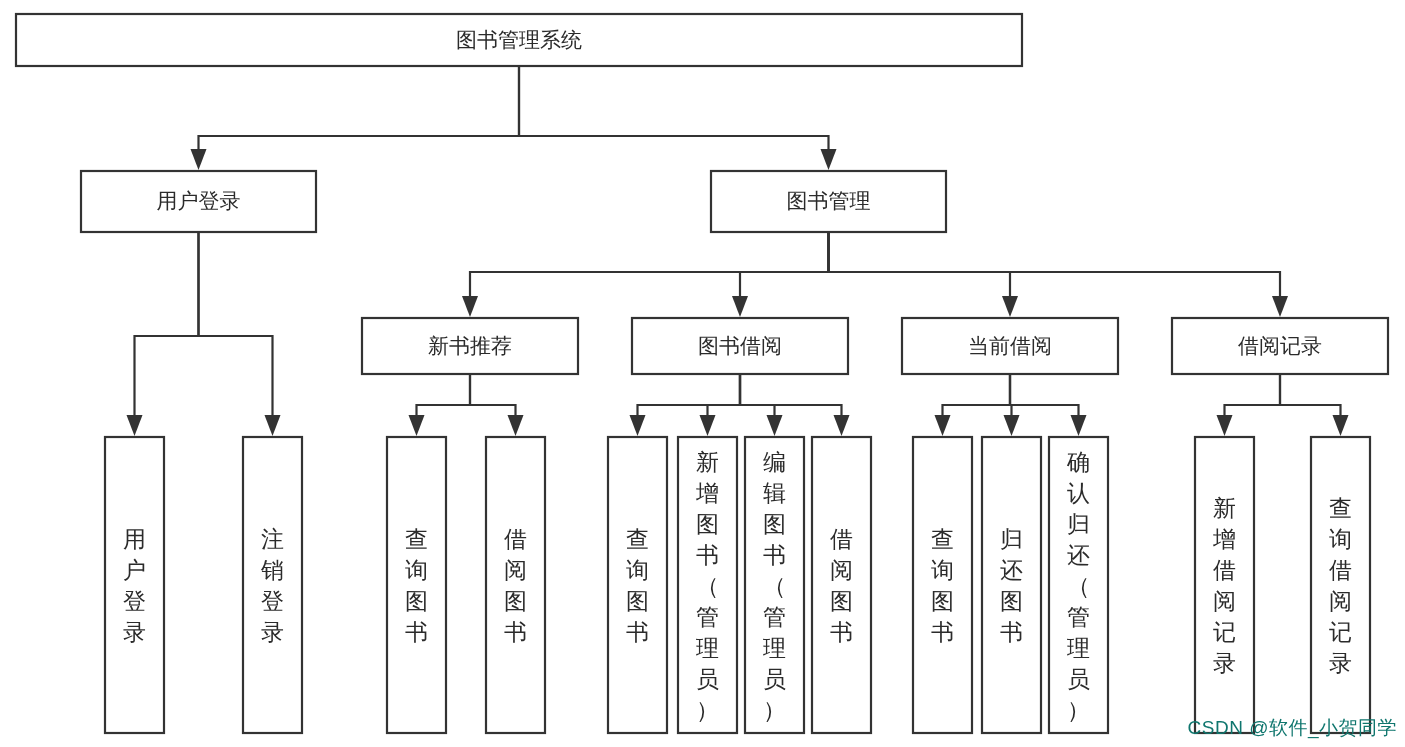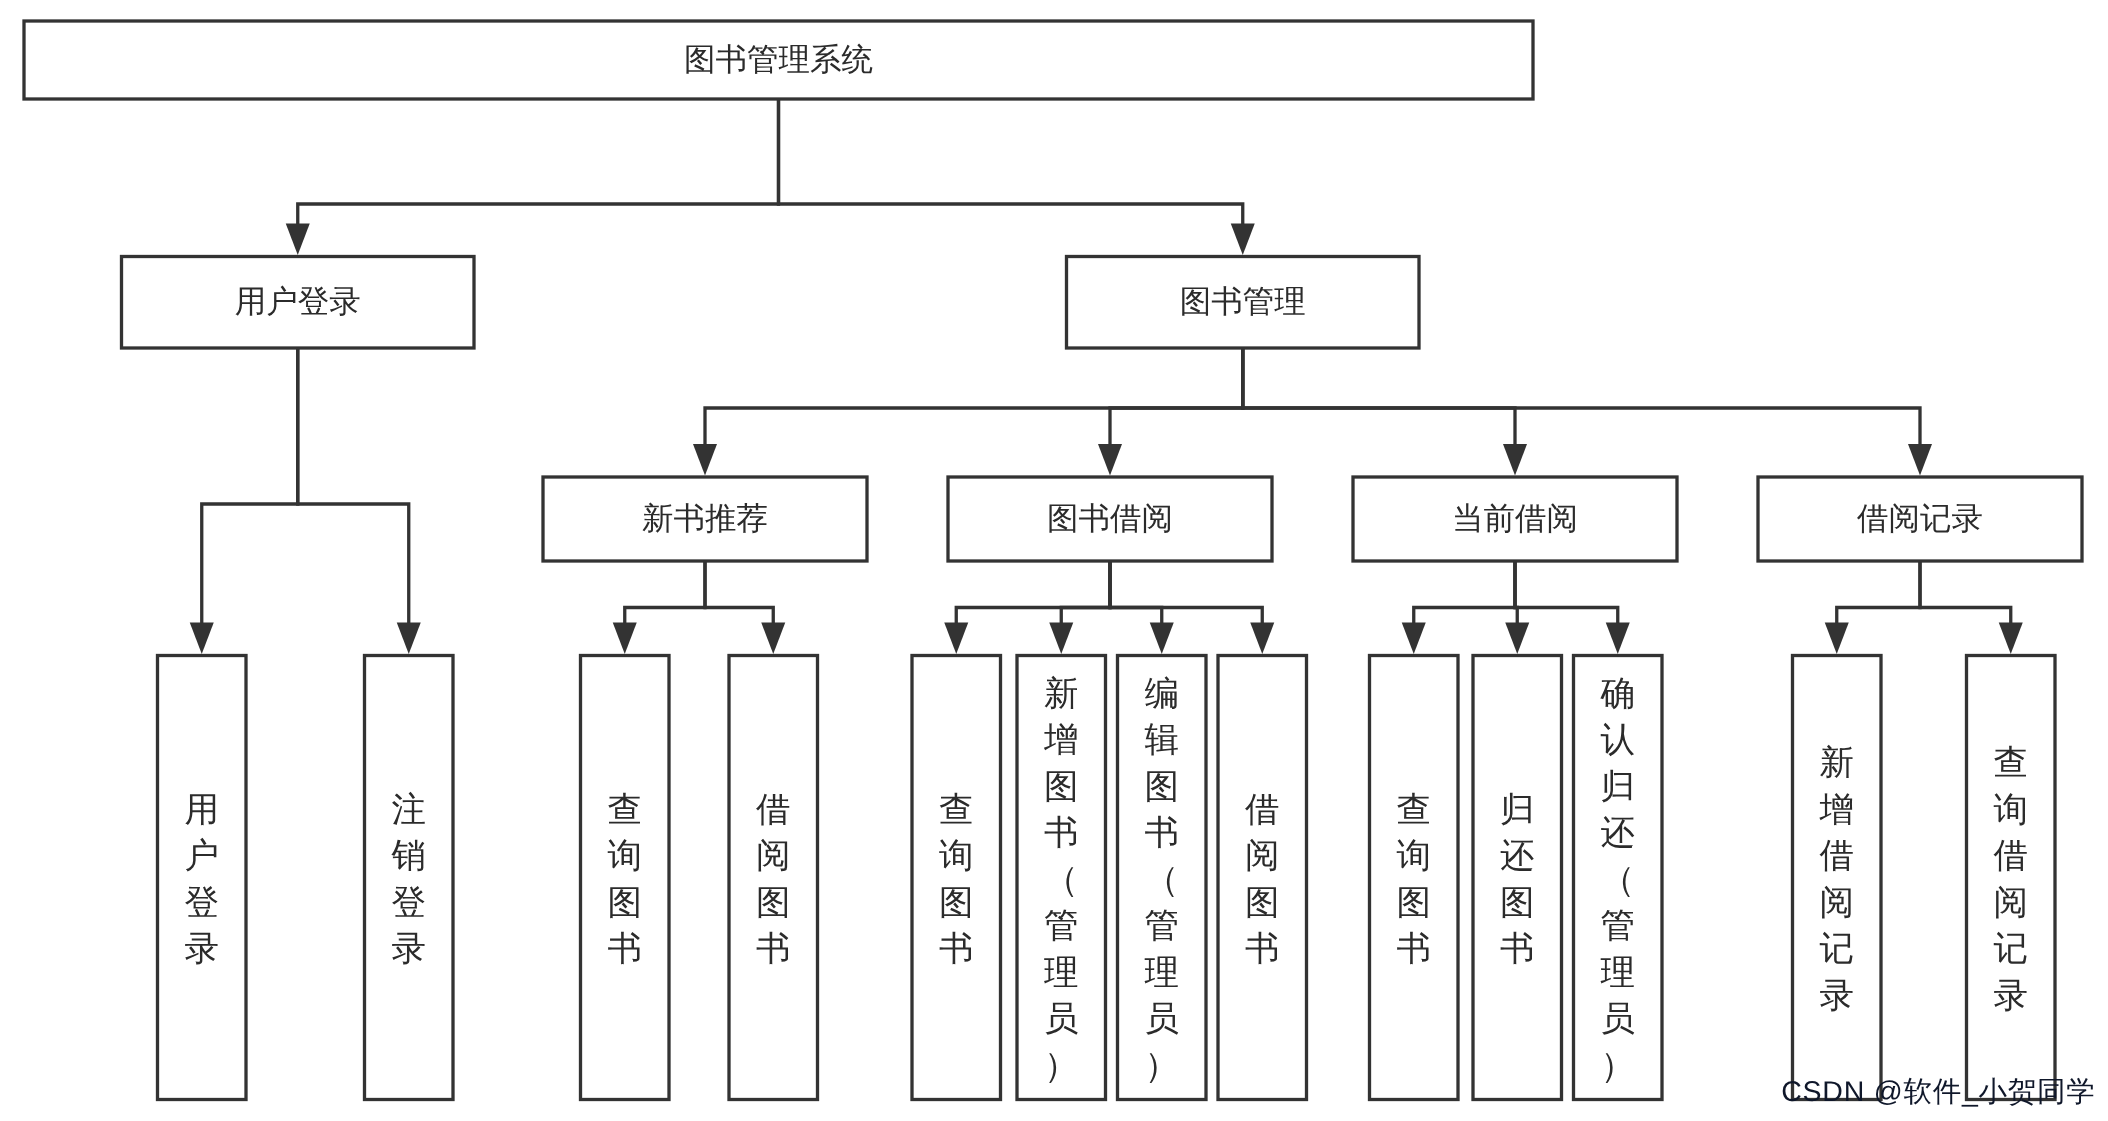--- a/index.html
+++ b/index.html
@@ -50,21 +50,21 @@
     font-family: "Liberation Sans", "DejaVu Sans", sans-serif;
     font-size: 23px;
     text-anchor: middle;
   }
   .watermark {
     position: absolute;
     right: 8px;
     bottom: 6px;
     font-family: "Liberation Sans", "DejaVu Sans", sans-serif;
     font-size: 19px;
-    color: #0f172a;
+    color: #0f766e;
     letter-spacing: 0.5px;
     white-space: nowrap;
     user-select: none;
   }
 </style>
 </head>
 <body>
 
 <div id="diagram-root">
   <svg id="diagram-svg" width="1405" height="747" viewBox="0 0 1405 747" xmlns="http://www.w3.org/2000/svg">

